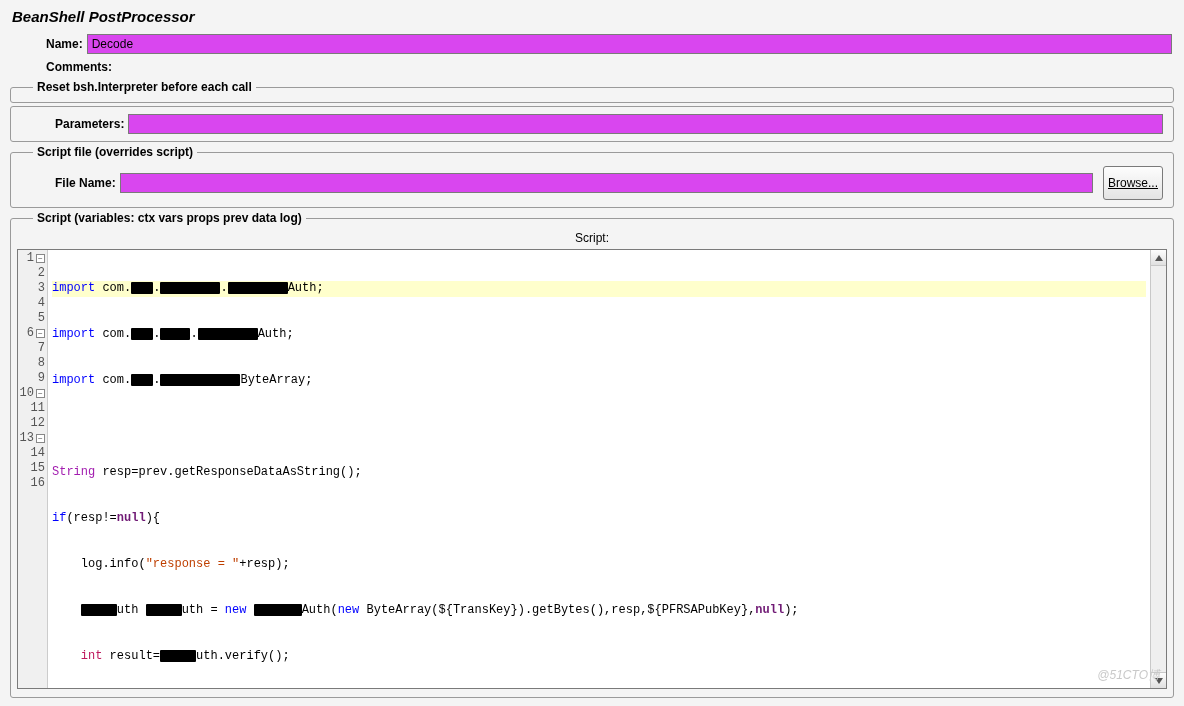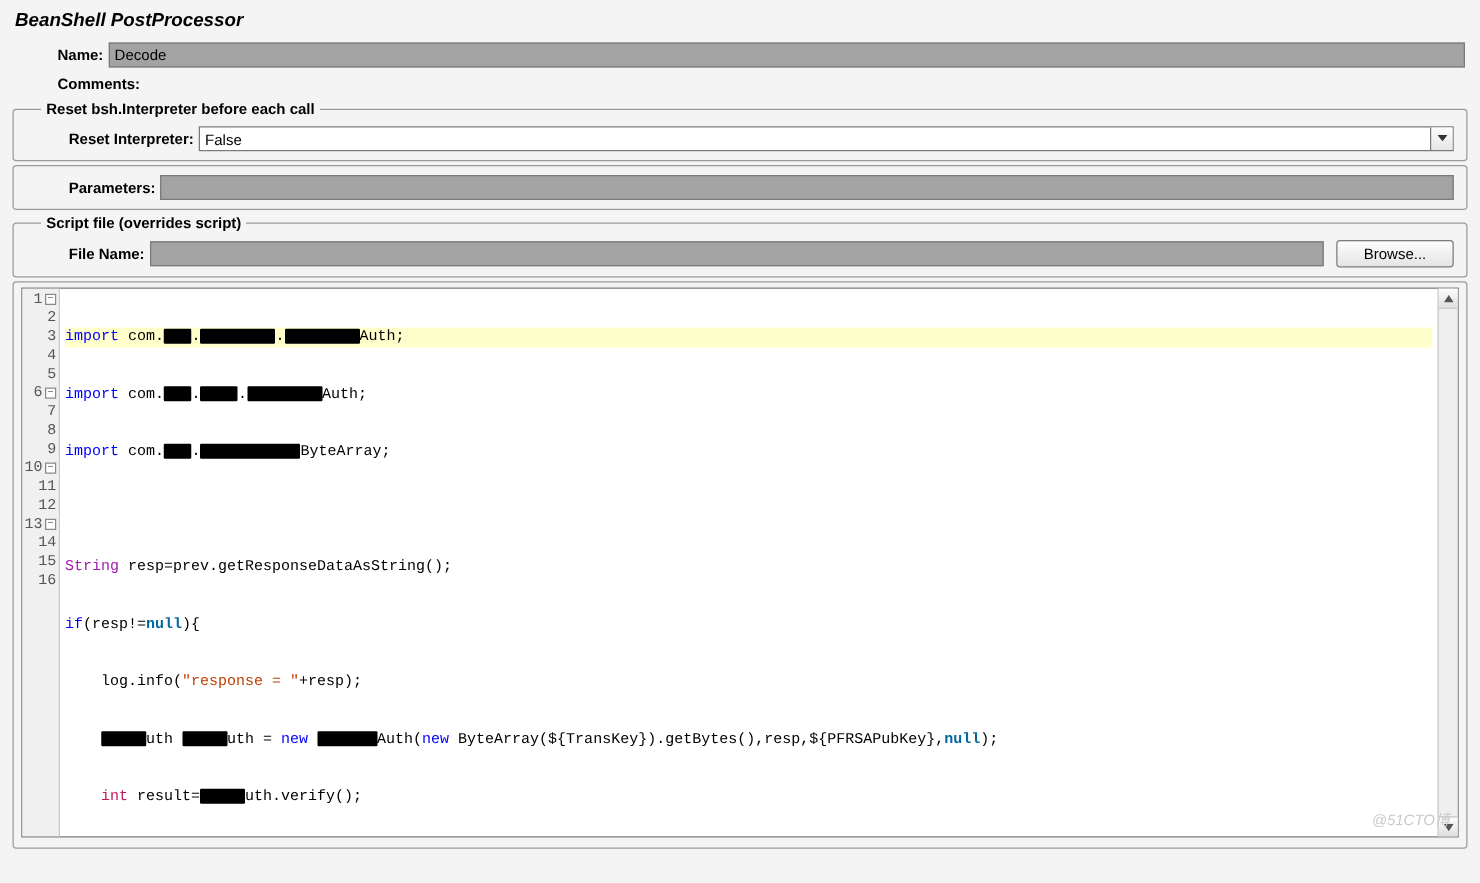--- a/index.html
+++ b/index.html
@@ -25,21 +25,21 @@
   .row-label {
     font-weight: bold;
     font-size: 12px;
     white-space: nowrap;
     padding-left: 34px;
   }
   .text-input {
     flex: 1;
     height: 20px;
     border: 1px solid #7a7a7a;
-    background: #a3a3a3;
+    background: #d946ef;
     padding: 1px 4px;
     font-size: 12px;
     font-family: Arial, sans-serif;
   }
   fieldset {
     border: 1px solid #9a9a9a;
     border-radius: 3px;
     margin: 3px 6px;
     padding: 4px 2px;
   }
@@ -65,28 +65,29 @@
   .combo-button {
     width: 18px;
     border-left: 1px solid #7a7a7a;
     background: linear-gradient(#fdfdfd,#e6e6e6);
     display: flex;
     align-items: center;
     justify-content: center;
   }
   .combo-button svg { width: 8px; height: 6px; }
   .browse-btn {
-    height: 22px;
-    padding: 0 21px;
+    height: 34px;
+    padding: 0 4px;
     border: 1px solid #7a7a7a;
     background: linear-gradient(#fdfdfd,#e4e4e4);
     border-radius: 3px;
     font-size: 12px;
     cursor: pointer;
     margin-left: 6px;
+    text-decoration: underline;
   }
   .script-caption {
     text-align: center;
     font-size: 12px;
     padding: 2px 0 4px;
   }
   .editor-wrap {
     display: flex;
     border: 1px solid #7a7a7a;
     background: #fff;
@@ -131,21 +132,21 @@
     padding: 1px 4px;
     white-space: pre;
     overflow: hidden;
     position: relative;
   }
   .cline { height: 16px; position: relative; }
   .hl-line { background: #ffffcc; }
   .kw { color: #0000ff; }
   .type { color: #be185d; }
   .str { color: #bf3f00; }
-  .nul { color: #0369a1; font-weight: bold; }
+  .nul { color: #701a75; font-weight: bold; }
   .cls { color: #a21caf; font-family: Liberation Mono, monospace; }
   .redact {
     display: inline-block;
     background: #000;
     color: #000;
     height: 12px;
     vertical-align: middle;
     border-radius: 1px;
   }
   .vscroll {
@@ -181,50 +182,41 @@
   <span class="row-label">Name:</span>
   <input class="text-input" type="text" value="Decode" style="">
 </div>
 
 <div class="row">
   <span class="row-label">Comments:</span>
 </div>
 
 <fieldset>
   <legend>Reset bsh.Interpreter before each call</legend>
-  <div class="row">
-    <span class="row-label">Reset Interpreter:</span>
-    <div class="combo-wrap">
-      <div class="combo-value">False</div>
-      <div class="combo-button">
-        <svg viewBox="0 0 8 6">
-            <path d="M0 0 L8 0 L4 5 Z" fill="#333"></path>
-          </svg>
-      </div>
-    </div>
-  </div>
 </fieldset>
 
 <fieldset>
   <div class="row">
     <span class="row-label">Parameters:</span>
     <input class="text-input" type="text" value="" style="">
   </div>
 </fieldset>
 
 <fieldset>
   <legend>Script file (overrides script)</legend>
   <div class="row">
     <span class="row-label">File Name:</span>
     <input class="text-input" type="text" value="" style="">
     <button class="browse-btn">Browse...</button>
   </div>
 </fieldset>
 
 <fieldset>
+  <legend>Script (variables: ctx vars props prev data log)</legend>
+  <div class="script-caption">Script:</div>
 
   <div class="editor-wrap">
     <div class="gutter" id="gutter">
         <div class="gline">
           <span>1</span>
           <span class="fold-box">−</span>
         </div>
         <div class="gline">
           <span>2</span>
         </div>

